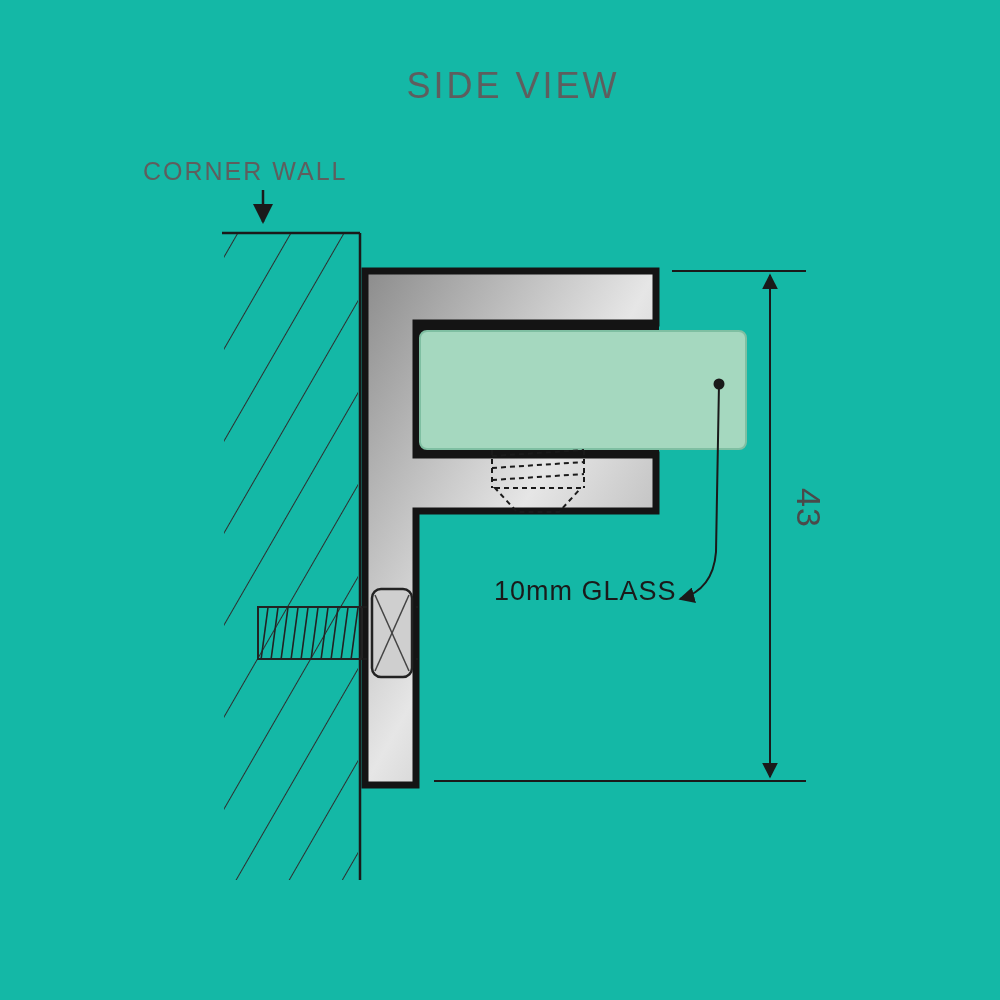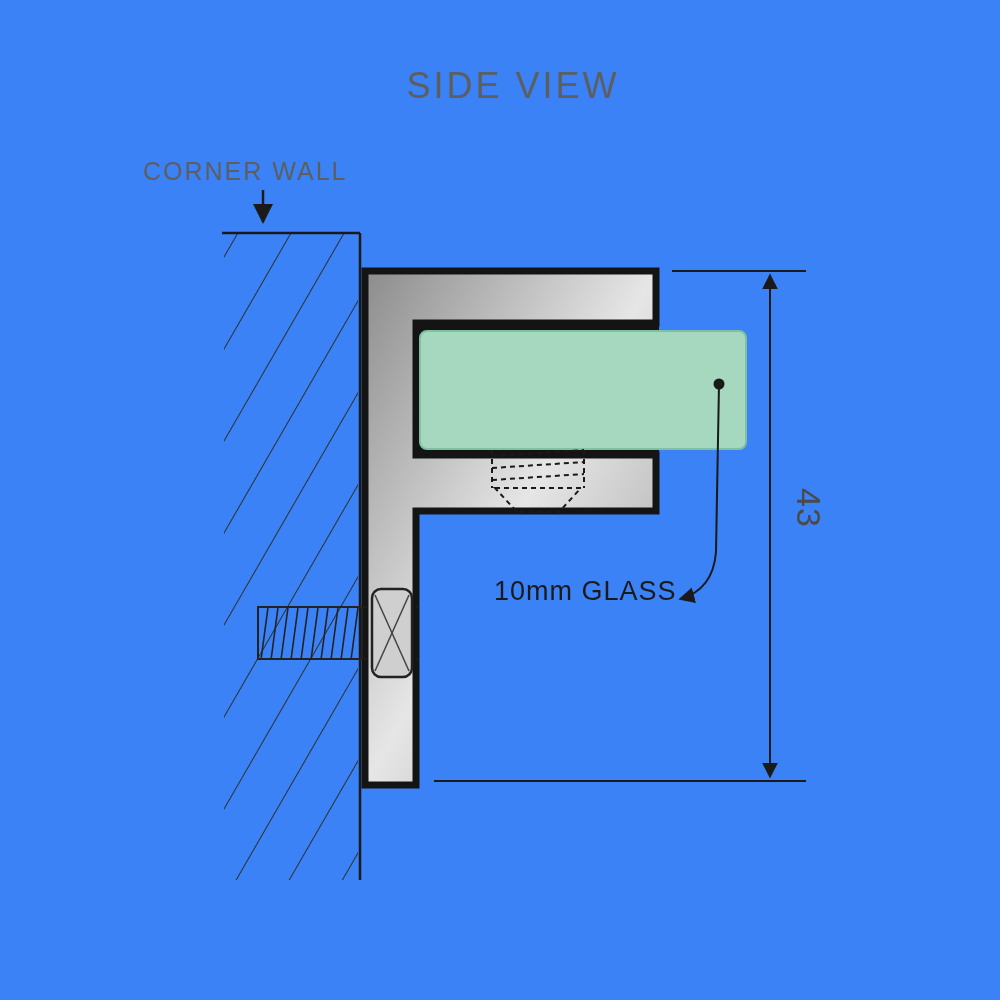--- a/index.html
+++ b/index.html
@@ -1,20 +1,20 @@
 <!DOCTYPE html>
 <html><head>
 <meta charset="utf-8">
 <style>
   html, body { margin: 0; padding: 0; background: #ffffff; }
   .stage {
     position: relative;
     width: 1000px;
     height: 1000px;
-    background: #3b82f6;
+    background: #14b8a6;
     font-family: "Liberation Sans", sans-serif;
     overflow: hidden;
   }
   svg { display: block; }
   text { font-family: "Liberation Sans", sans-serif; }
   .title-text   { font-size: 36px; letter-spacing: 3px; }
   .gray-label   { font-size: 25px; letter-spacing: 2px; }
   .black-label  { font-size: 27px; letter-spacing: 1px; }
   .dim-text     { font-size: 34px; letter-spacing: 1px; }
   .dashed-fine  { stroke-dasharray: 5 4; }

